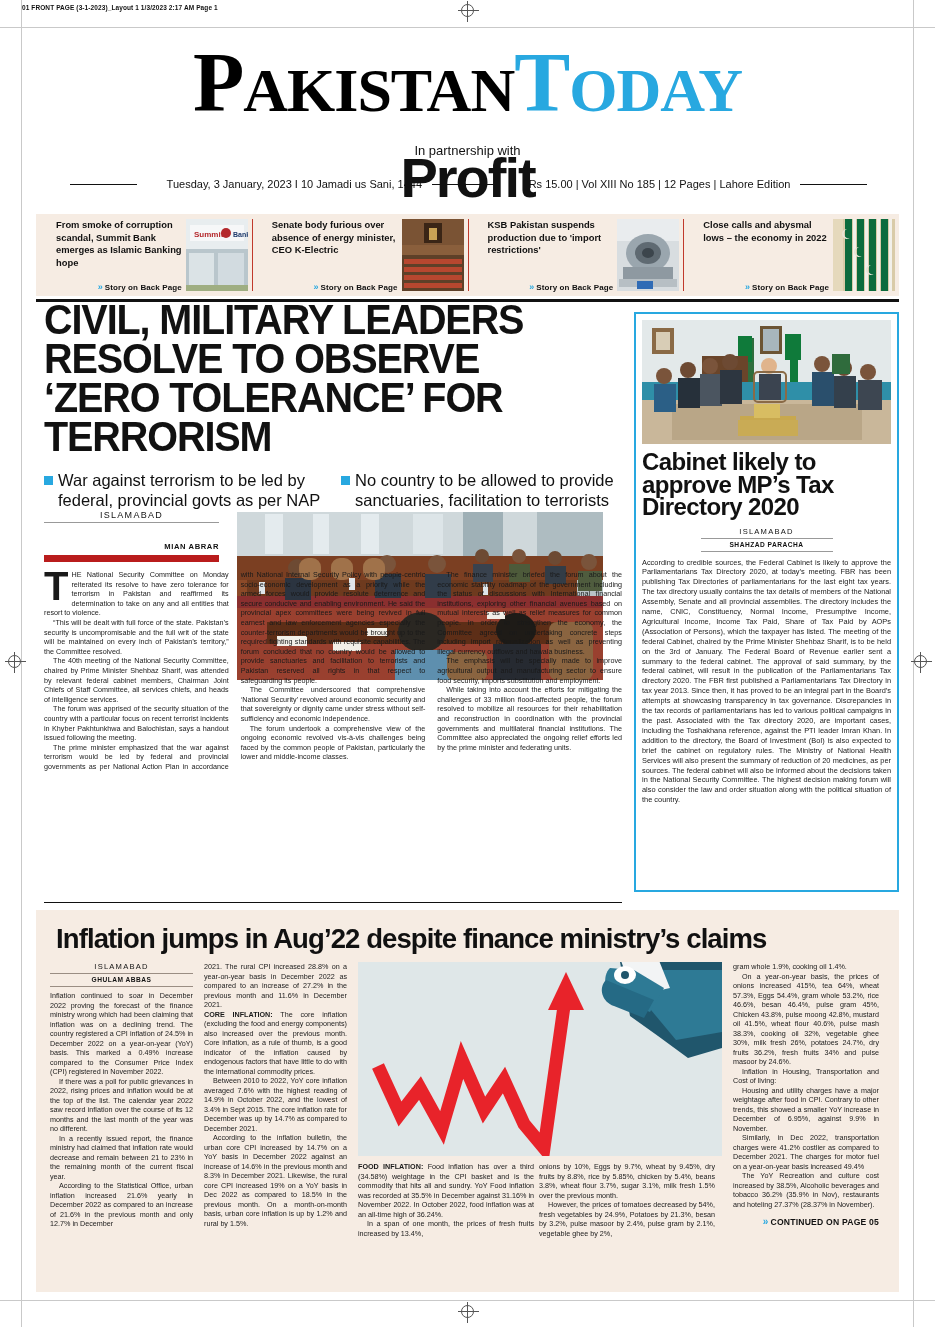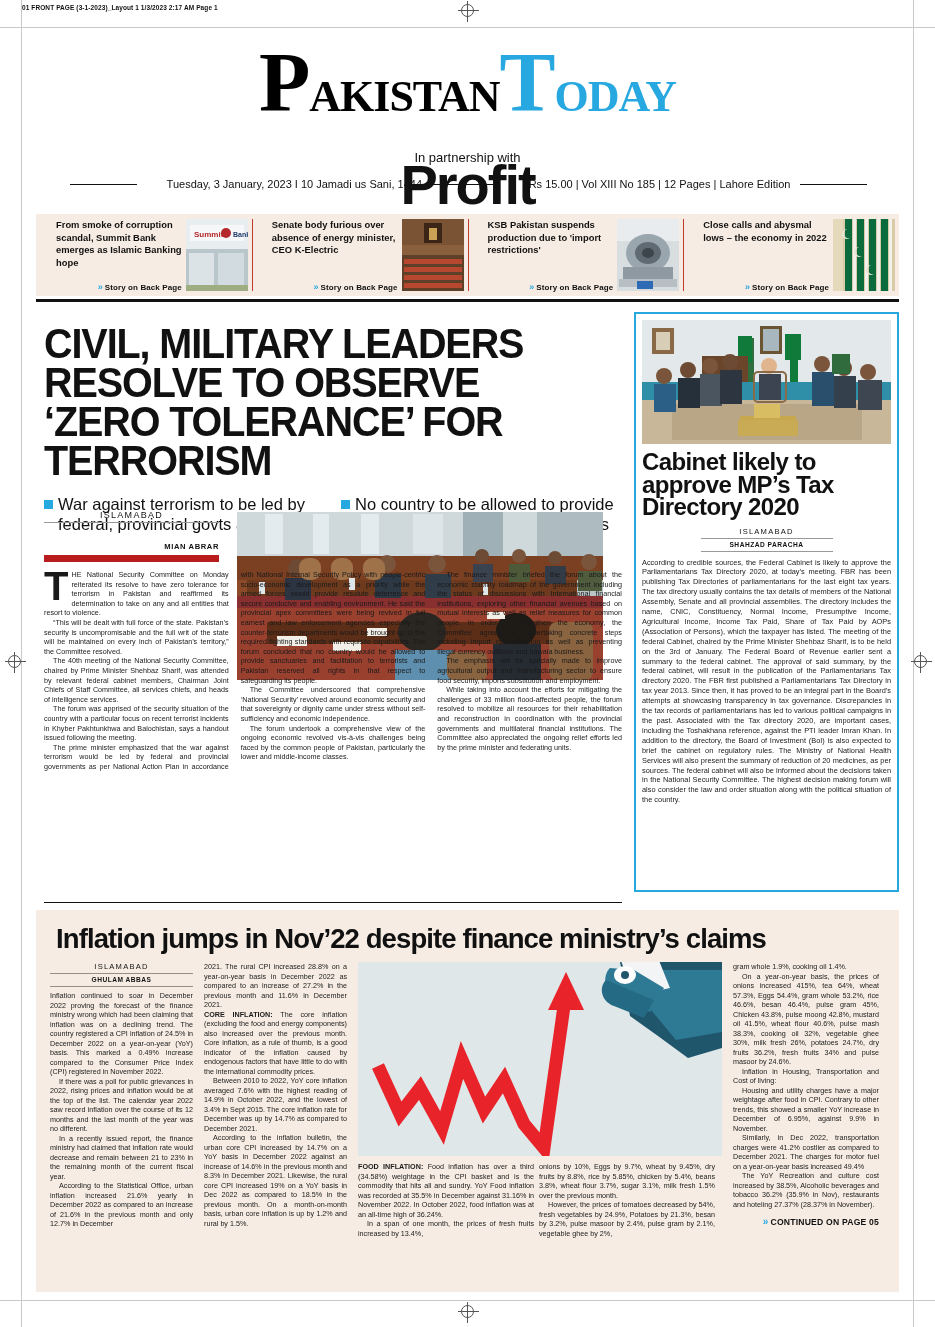--- a/index.html
+++ b/index.html
@@ -50,21 +50,21 @@
   .masthead {
     position: absolute; left: 36px; top: 40px; width: 863px;
     text-align: center;
   }
   .logo {
     font-family: "Liberation Serif", serif;
     font-size: 84px; line-height: 86px; font-weight: bold;
     letter-spacing: -1px;
   }
   .logo .cap { font-size: 84px; }
-  .logo .sm  { font-size: 44px; }
+  .logo .sm  { font-size: 62px; }
   .logo .blue { color: #28a8e0; }
   .partner {
     margin-top: 10px;
     font-size: 13px; color: #111; font-weight: 500;
   }
   .profit {
     font-size: 56px; font-weight: bold; letter-spacing: -2px;
     line-height: 40px; color: #111;
   }
 
@@ -106,21 +106,21 @@
   }
   .teaser .thumb svg { display: block; }
 
   .strip-rule {
     position: absolute; left: 36px; top: 299px; width: 863px; height: 3px;
     background: #111;
   }
 
   
   .lead {
-    position: absolute; left: 44px; top: 324px; width: 578px;
+    position: absolute; left: 44px; top: 300px; width: 578px;
   }
   .lead h1 {
     font-family: "Liberation Sans", sans-serif;
     font-weight: bold;
     font-size: 43px; line-height: 39px;
     letter-spacing: -1.2px;
     color: #111;
     transform: scaleX(0.92);
     transform-origin: left top;
   }
@@ -521,21 +521,21 @@
     </div>
     <h2>Cabinet likely to approve MP’s Tax Directory 2020</h2>
     <div class="side-byline">
       <div class="c">ISLAMABAD</div>
       <div class="n">SHAHZAD PARACHA</div>
     </div>
     <div class="side-text">According to credible sources, the Federal Cabinet is likely to approve the Parliamentarians Tax Directory 2020, at today’s meeting. FBR has been publishing Tax Directories of parliamentarians for the last eight tax years. The tax directory usually contains the tax details of members of the National Assembly, Senate and all provincial assemblies. The directory includes the name, CNIC, Constituency, Normal Income, Presumptive Income, Agricultural Income, Income Tax Paid, Share of Tax Paid by AOPs (Association of Persons), which the taxpayer has listed. The meeting of the federal Cabinet, chaired by the Prime Minister Shehbaz Sharif, is to be held on the 3rd of January. The Federal Board of Revenue earlier sent a summary to the federal cabinet. The approval of said summary, by the federal cabinet, will result in the publication of the Parliamentarians Tax directory 2020. The FBR first published a Parliamentarians Tax Directory in tax year 2013. Since then, it has proved to be an integral part in the Board’s attempts at showcasing transparency in tax governance. Discrepancies in the tax records of parliamentarians has led to various political campaigns in the past. Associated with the Tax directory 2020, are important cases, including the Toshakhana reference, against the PTI leader Imran Khan. In addition to the directory, the Board of Investment (BoI) is also expected to brief the cabinet on regulatory rules. The Ministry of National Health Services will also present the summary of reduction of 20 medicines, as per sources. The federal cabinet will also be informed about the decisions taken in the National Security Committee. The highest decision making forum will also consider the law and order situation along with the political situation of the country.</div>
   </div>
 
   <div class="infl">
-    <h2>Inflation jumps in Nov’22 despite finance ministry’s claims</h2>
+    <h2>Inflation jumps in Aug’22 despite finance ministry’s claims</h2>
     <div class="infl-grid">
 
       <div class="infl-col">
         <div class="infl-byline">
           <div class="c">ISLAMABAD</div>
           <div class="n">GHULAM ABBAS</div>
         </div>
         <div class="infl-text" id="infl-col1">
             <p class="first">Inflation continued to soar in December 2022 proving the forecast of the finance ministry wrong which had been claiming that inflation was on a declining trend. The country registered a CPI inflation of 24.5% in December 2022 on a year-on-year (YoY) basis. This marked a 0.49% increase compared to the Consumer Price Index (CPI) registered in November 2022.</p>
             <p>If there was a poll for public grievances in 2022, rising prices and inflation would be at the top of the list. The calendar year 2022 saw record inflation over the course of its 12 months and the last month of the year was no different.</p>

